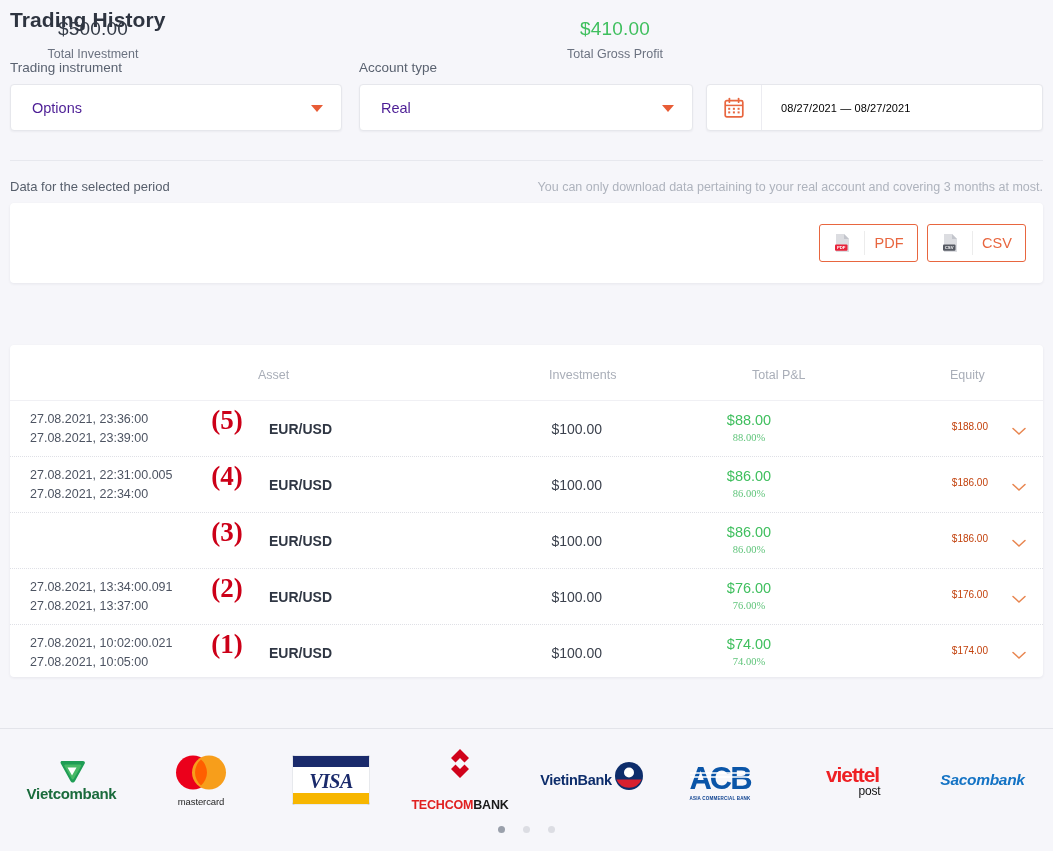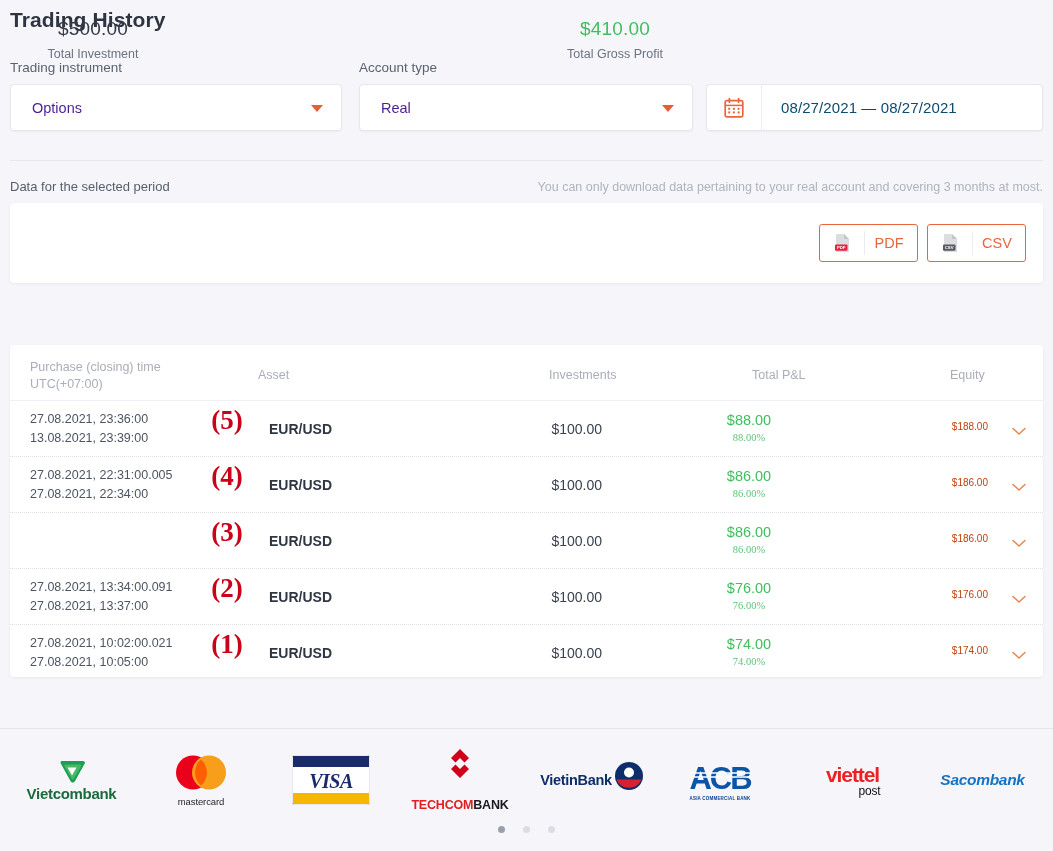--- a/index.html
+++ b/index.html
@@ -41,21 +41,21 @@
     position: absolute; left: 706px; top: 84px; width: 337px; height: 47px;
     background: #fff; border: 1px solid #e6e7ec; border-radius: 4px;
     box-shadow: 0 1px 2px rgba(30,35,60,.05);
     display: flex; align-items: center;
   }
   .date-icon-cell {
     width: 55px; height: 100%;
     display: flex; align-items: center; justify-content: center;
     border-right: 1px solid #ececf1;
   }
-  .date-text { font-size: 15px; color: #0c4a6e; padding-left: 19px; letter-spacing: .1px; }
+  .date-text { font-size: 11px; color: #000000; padding-left: 19px; letter-spacing: .1px; }
 
   
   .hr-top { position: absolute; left: 10px; top: 160px; width: 1033px; height: 1px; background: #e7e8ee; }
   .period-label { position: absolute; left: 10px; top: 179px; font-size: 13px; color: #565e6b; }
   .period-note { position: absolute; right: 10px; top: 180px; font-size: 12.5px; color: #aeb3bd; }
 
   .summary-card {
     position: absolute; left: 10px; top: 203px; width: 1033px; height: 80px;
     background: #fff; border-radius: 4px; box-shadow: 0 1px 3px rgba(30,35,60,.07);
   }
@@ -199,34 +199,30 @@
         <rect x="1" y="11.5" width="12.5" height="6.2" rx="1" fill="#565a63"></rect>
         <text x="7.2" y="16.3" font-family="Liberation Sans, sans-serif" font-size="4.3" font-weight="bold" fill="#fff" text-anchor="middle">CSV</text>
       </svg>
     </span>
     <span class="dl-sep"></span>
     <span class="dl-txt">CSV</span>
   </div>
 
   <div class="table-card">
     <div class="thead">
-      <div class="th th-time">
-        <div>Purchase (closing) time</div>
-        <div>UTC(+07:00)</div>
-      </div>
       <div class="th th-asset">Asset</div>
       <div class="th th-inv">Investments</div>
       <div class="th th-pl">Total P&amp;L</div>
       <div class="th th-eq">Equity</div>
     </div>
 
     <div class="trow">
       <div class="c-time">
         <div>27.08.2021, 23:36:00</div>
-        <div>13.08.2021, 23:39:00</div>
+        <div>27.08.2021, 23:39:00</div>
       </div>
       <div class="c-mark">(5)</div>
       <div class="c-asset">EUR/USD</div>
       <div class="c-inv">$100.00</div>
       <div class="c-pl">
         <div class="c-pl-val">$88.00</div>
         <div class="c-pl-pct">88.00%</div>
       </div>
       <div class="c-eq">$188.00</div>
       <div class="c-chev">

